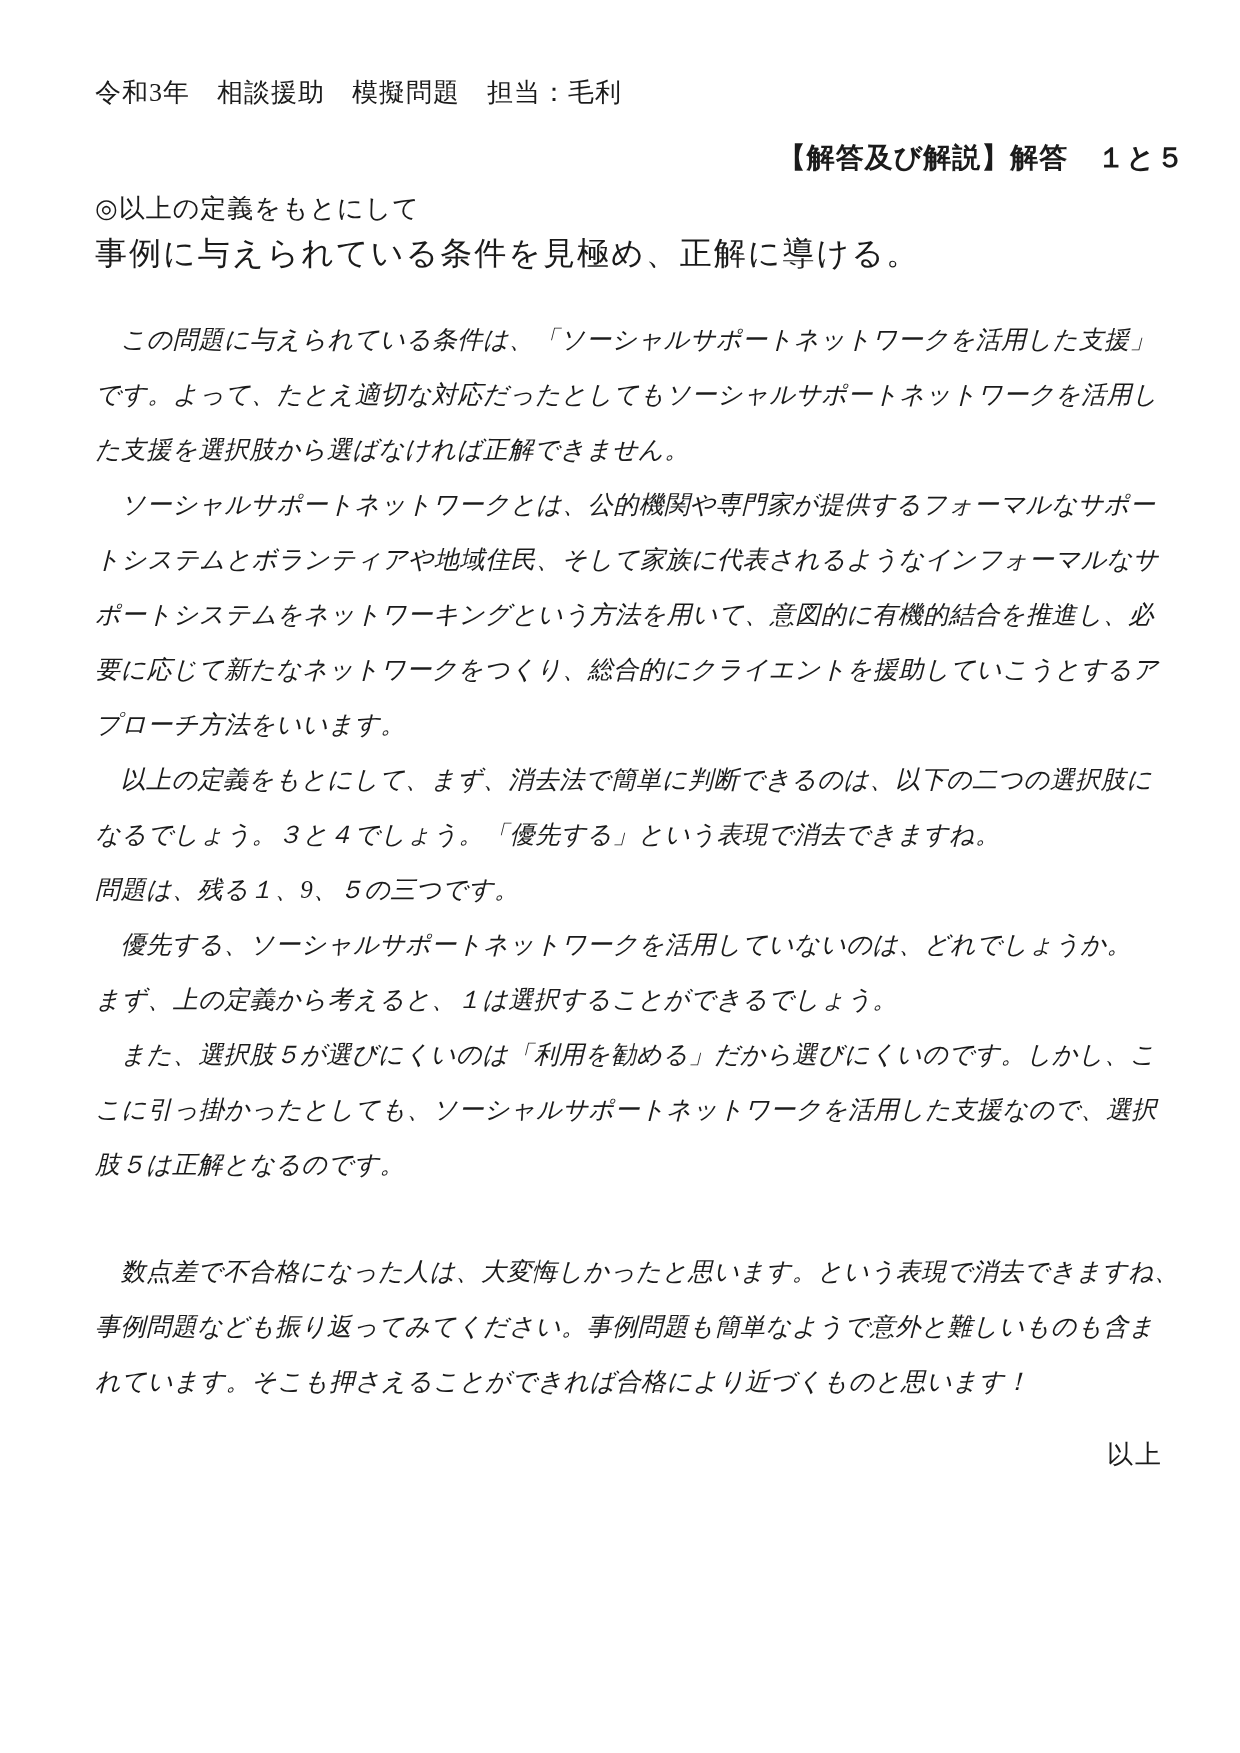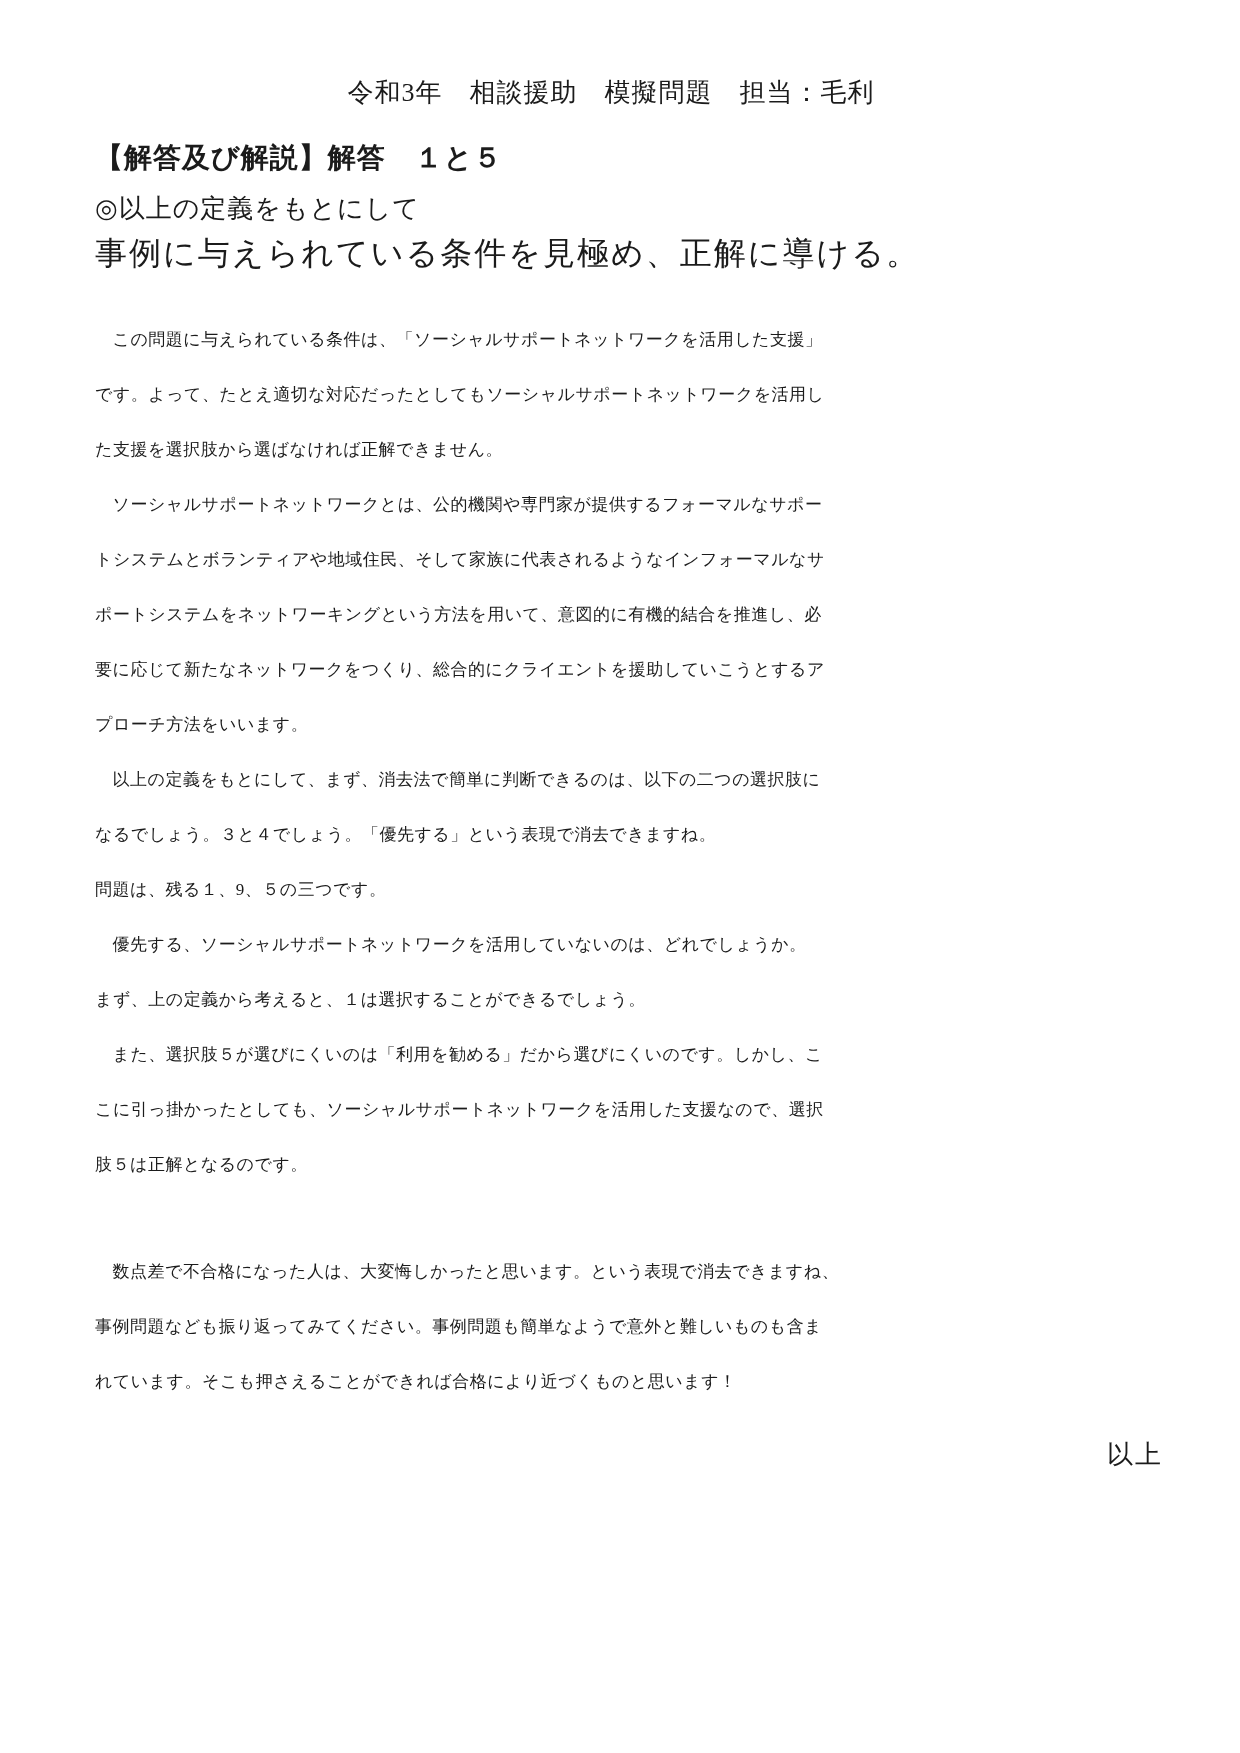--- a/index.html
+++ b/index.html
@@ -17,32 +17,33 @@
   }
   .page {
     box-sizing: border-box;
     width: 1240px;
     height: 1753px;
     padding: 76px 55px 0 95px;
   }
   .doc-header {
     font-size: 26px;
     line-height: 34px;
-    text-align: center;
+    text-align: left;
     padding-right: 58px;
     letter-spacing: 1px;
     white-space: pre;
   }
   .doc-title {
     margin: 28px 0 0 0;
     font-size: 28px;
     font-weight: bold;
     line-height: 40px;
     letter-spacing: 1px;
     white-space: pre;
+    text-align: right;
   }
   .doc-subtitle {
     margin-top: 12px;
     font-size: 26px;
     line-height: 38px;
     letter-spacing: 1px;
     white-space: pre;
   }
   .doc-point {
     margin-top: 4px;
@@ -50,24 +51,25 @@
     line-height: 42px;
     letter-spacing: 2px;
     white-space: pre;
   }
   .doc-body {
     margin-top: 38px;
     width: 1090px;
   }
   .doc-body p {
     margin: 0;
-    font-size: 17px;
+    font-size: 25px;
     line-height: 55px;
     white-space: pre-wrap;
     letter-spacing: 0.5px;
+    font-style: italic;
   }
   .doc-body p.closing-para {
     margin-top: 52px;
   }
   .doc-closing {
     margin-top: 18px;
     font-size: 26px;
     line-height: 55px;
     text-align: right;
     padding-right: 22px;

